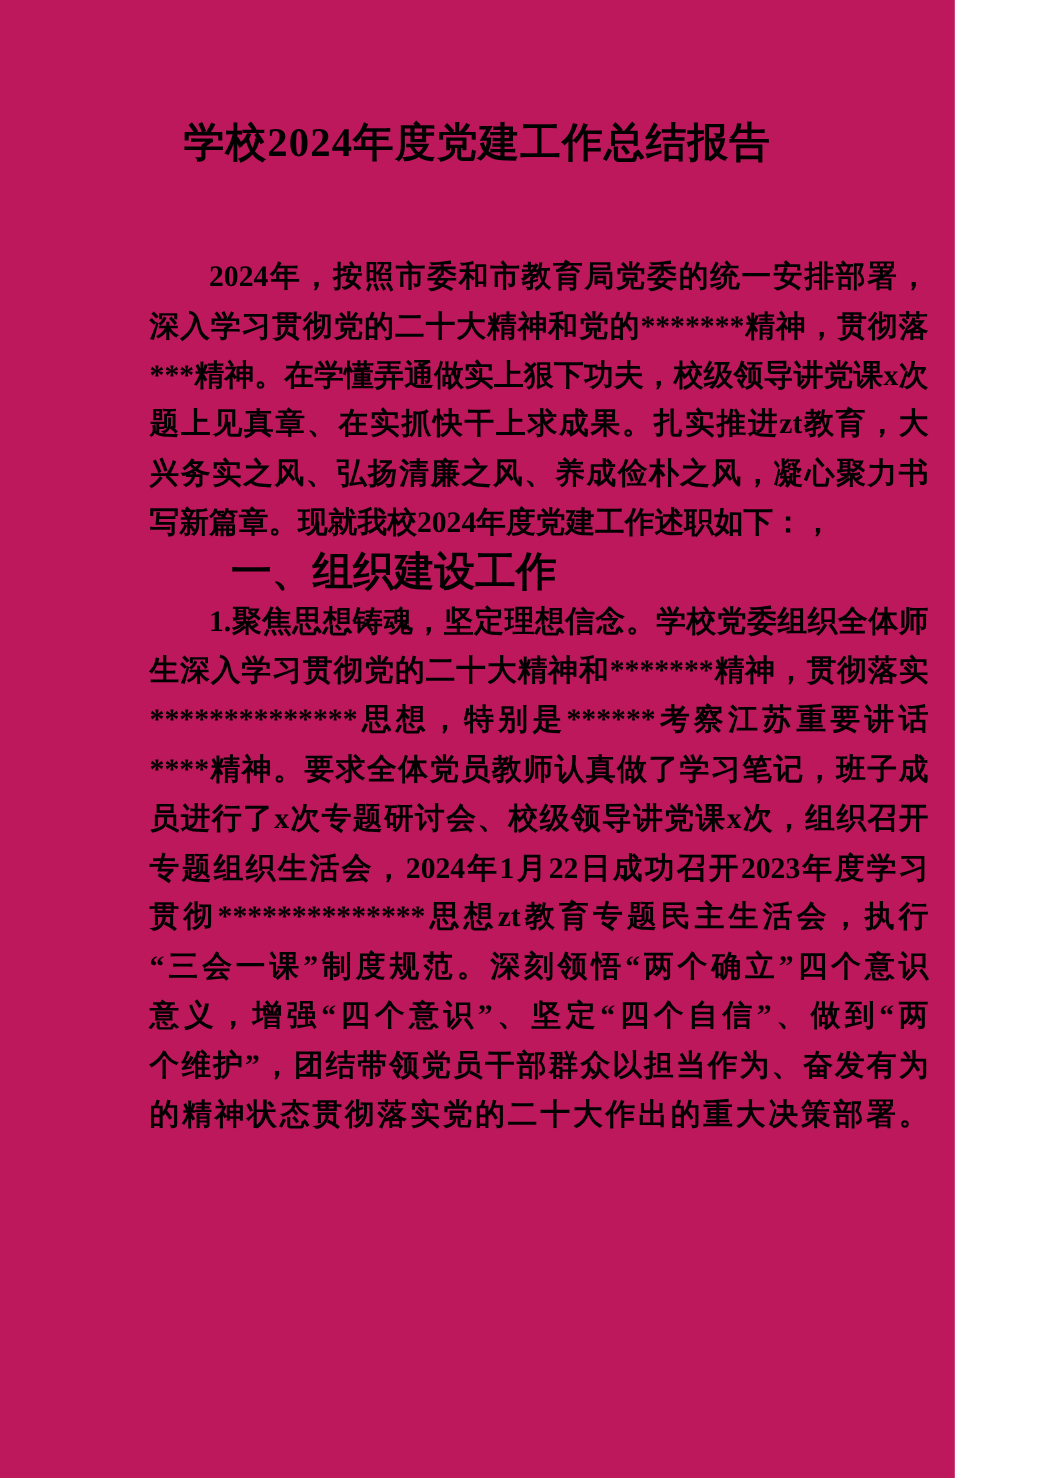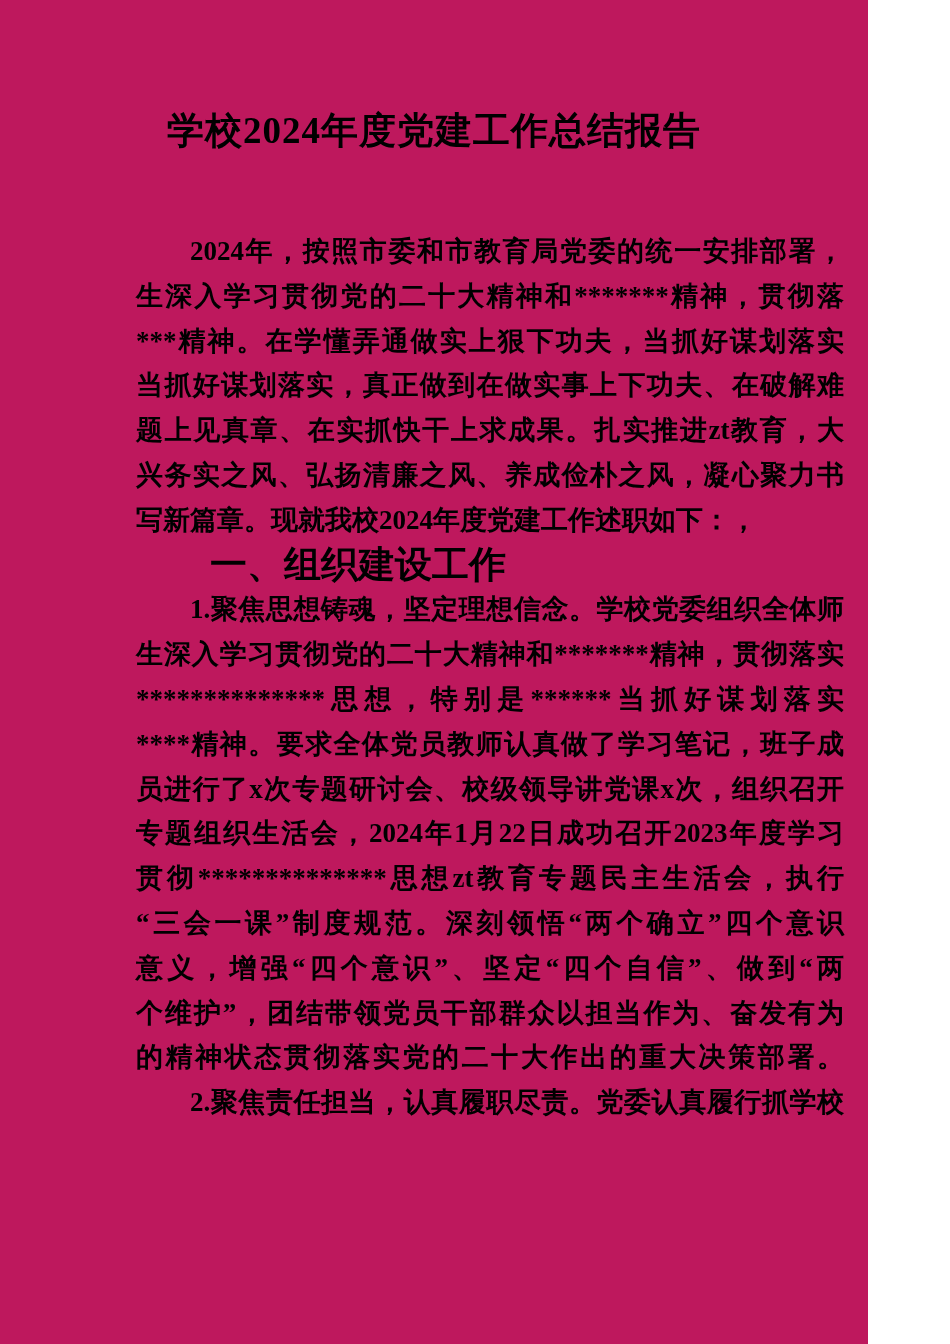--- a/index.html
+++ b/index.html
@@ -60,38 +60,34 @@
   }
 </style>
 </head>
 <body>
 
 <div class="page">
   <div class="doc-title">学校2024年度党建工作总结报告</div>
   <div class="doc-body">
       <div class="paragraph">
         <div class="line first">2024年，按照市委和市教育局党委的统一安排部署，</div>
-        <div class="line">生深入学习贯彻党的二十大精神和*******精神，贯彻落</div>
-        <div class="line">***精神。在学懂弄通做实上狠下功夫，当抓好谋划落实</div>
-        <div class="line">当抓好谋划落实，真正做到在做实事上下功夫、在破解难</div>
+        <div class="line">深入学习贯彻党的二十大精神和党的*******精神，贯彻落</div>
+        <div class="line">***精神。在学懂弄通做实上狠下功夫，校级领导讲党课x次</div>
         <div class="line">题上见真章、在实抓快干上求成果。扎实推进zt教育，大</div>
         <div class="line">兴务实之风、弘扬清廉之风、养成俭朴之风，凝心聚力书</div>
         <div class="line para-end">写新篇章。现就我校2024年度党建工作述职如下：，</div>
       </div>
       <div class="heading">一、组织建设工作</div>
       <div class="paragraph">
         <div class="line first">1.聚焦思想铸魂，坚定理想信念。学校党委组织全体师</div>
         <div class="line">生深入学习贯彻党的二十大精神和*******精神，贯彻落实</div>
-        <div class="line">**************思想，特别是******当抓好谋划落实</div>
+        <div class="line">**************思想，特别是******考察江苏重要讲话</div>
         <div class="line">****精神。要求全体党员教师认真做了学习笔记，班子成</div>
         <div class="line">员进行了x次专题研讨会、校级领导讲党课x次，组织召开</div>
         <div class="line">专题组织生活会，2024年1月22日成功召开2023年度学习</div>
         <div class="line">贯彻**************思想zt教育专题民主生活会，执行</div>
         <div class="line">“三会一课”制度规范。深刻领悟“两个确立”四个意识</div>
         <div class="line">意义，增强“四个意识”、坚定“四个自信”、做到“两</div>
         <div class="line">个维护”，团结带领党员干部群众以担当作为、奋发有为</div>
         <div class="line">的精神状态贯彻落实党的二十大作出的重大决策部署。</div>
       </div>
-      <div class="paragraph">
-        <div class="line first">2.聚焦责任担当，认真履职尽责。党委认真履行抓学校</div>
-      </div>
     </div>
 </div>
 
 </body></html>

